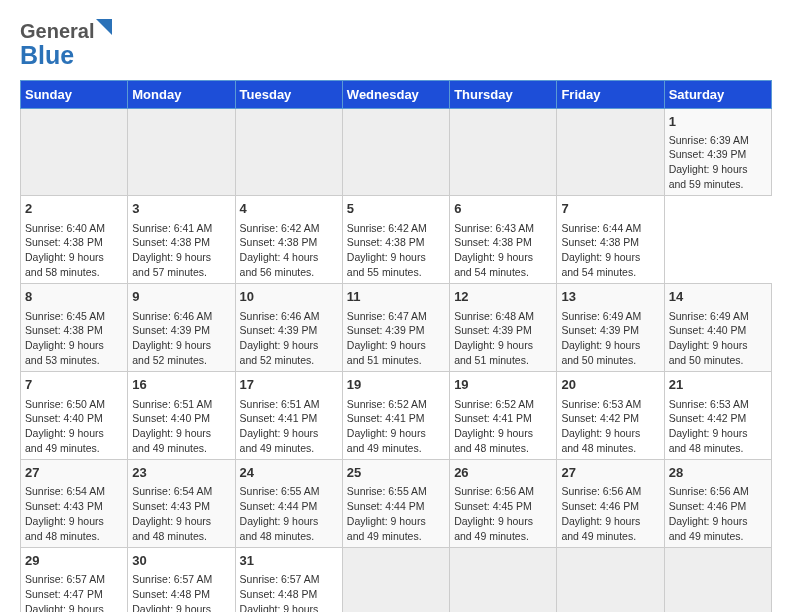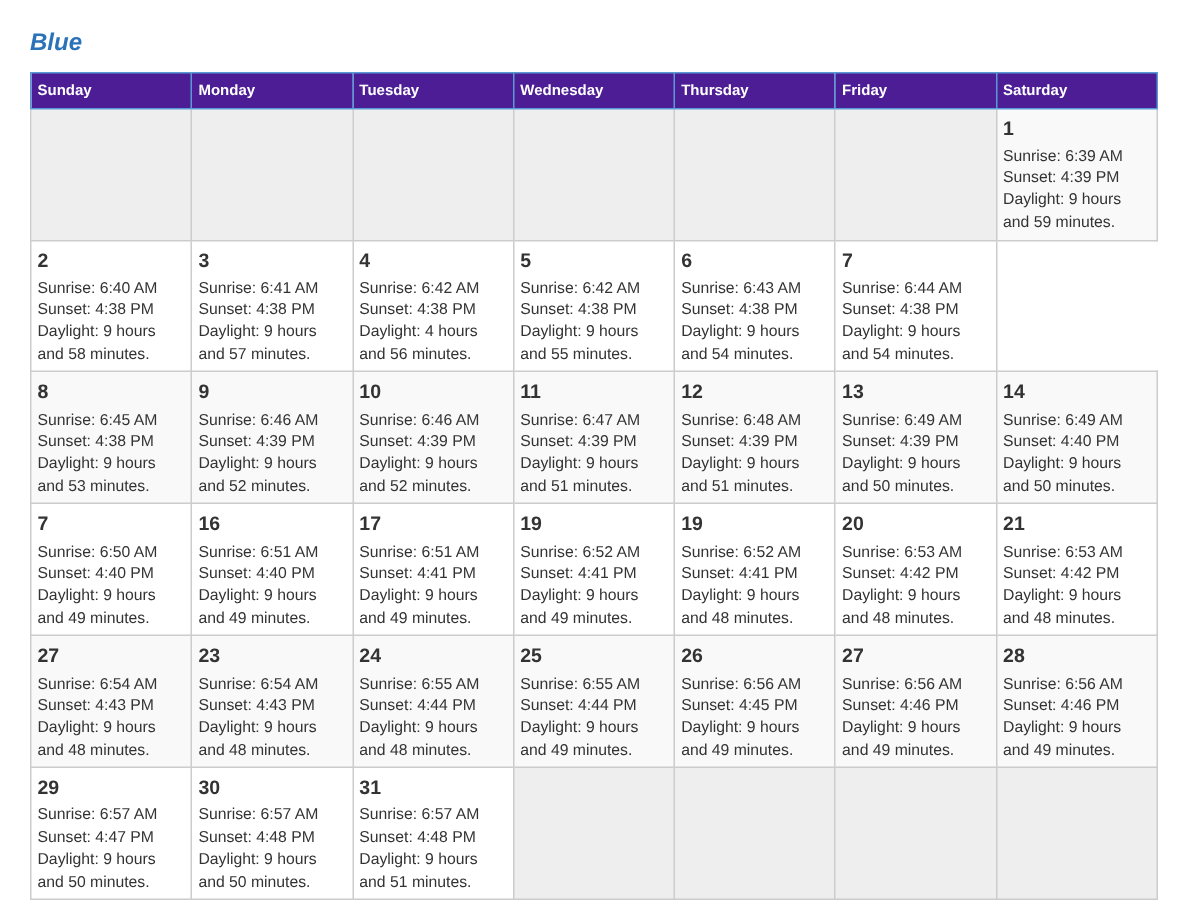--- a/index.html
+++ b/index.html
@@ -32,23 +32,23 @@
     .location {
       font-size: 16px;
       color: #444;
     }
     table {
       width: 100%;
       border-collapse: collapse;
       table-layout: fixed;
     }
     thead tr th {
-      background-color: #4c1d95;
+      background-color: #1d4ed8;
       color: #fff;
-      font-size: 10px;
+      font-size: 13px;
       font-weight: bold;
       padding: 6px 4px;
       text-align: left;
       border: 1px solid #5a9ad4;
     }
     tbody tr td {
       vertical-align: top;
       border: 1px solid #ccc;
       padding: 4px 4px;
       font-size: 10.5px;
@@ -69,21 +69,27 @@
     .empty-cell {
       background: #eee !important;
     }
   </style>
 </head>
 <body>
 
 <div class="header">
   <div class="logo">
   <div style="display:flex;flex-direction:column;line-height:1.1;">
-    <span style="font-size:16px;font-weight:bold;color:#2b72b8;font-style:italic;">Blue</span>
+    <div style="display:flex;align-items:center;">
+      <span style="font-size:20px;font-weight:bold;color:#555;">General</span>
+      <svg width="16" height="20" viewBox="0 0 16 20" style="margin-left:2px;margin-top:-4px;">
+        <polygon points="0,0 16,0 16,16" fill="#2b72b8"></polygon>
+      </svg>
+    </div>
+    <span style="font-size:25px;font-weight:bold;color:#2b72b8;">Blue</span>
   </div>
 </div>
   <div class="title-block">
     <div class="month-title"></div>
     <div class="location"></div>
   </div>
 </div>
 
 <table>
   <thead>

